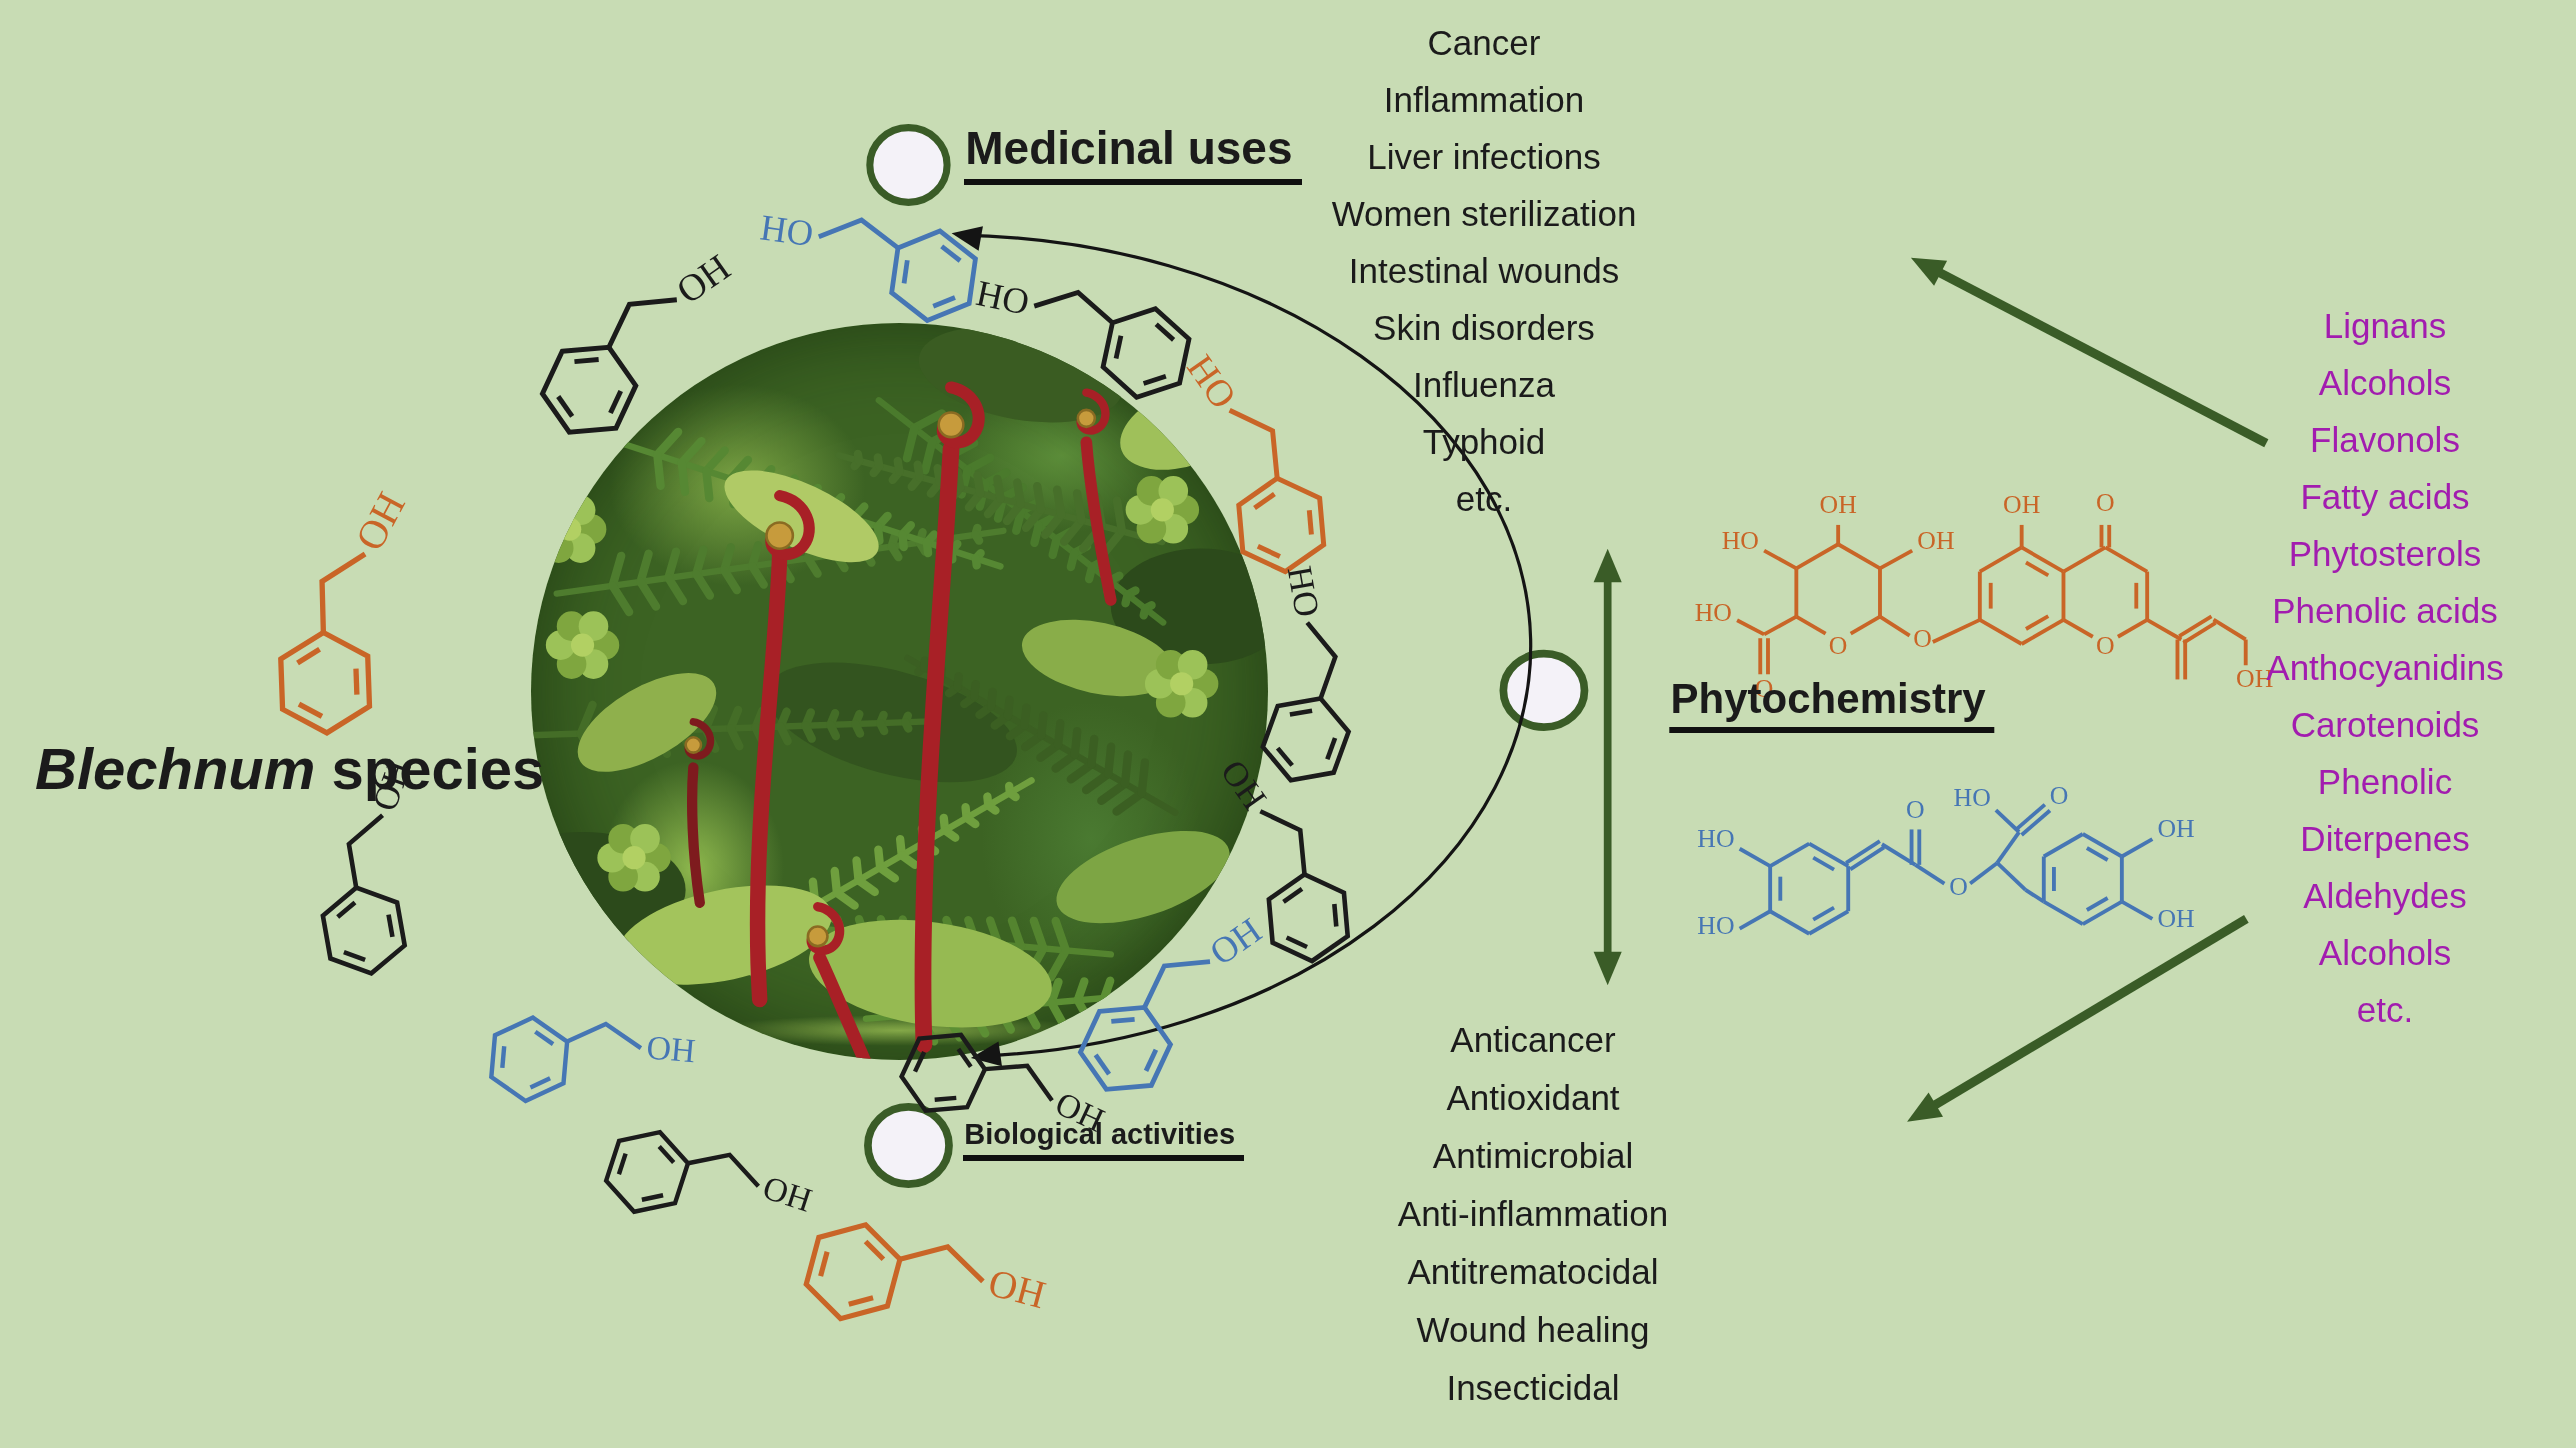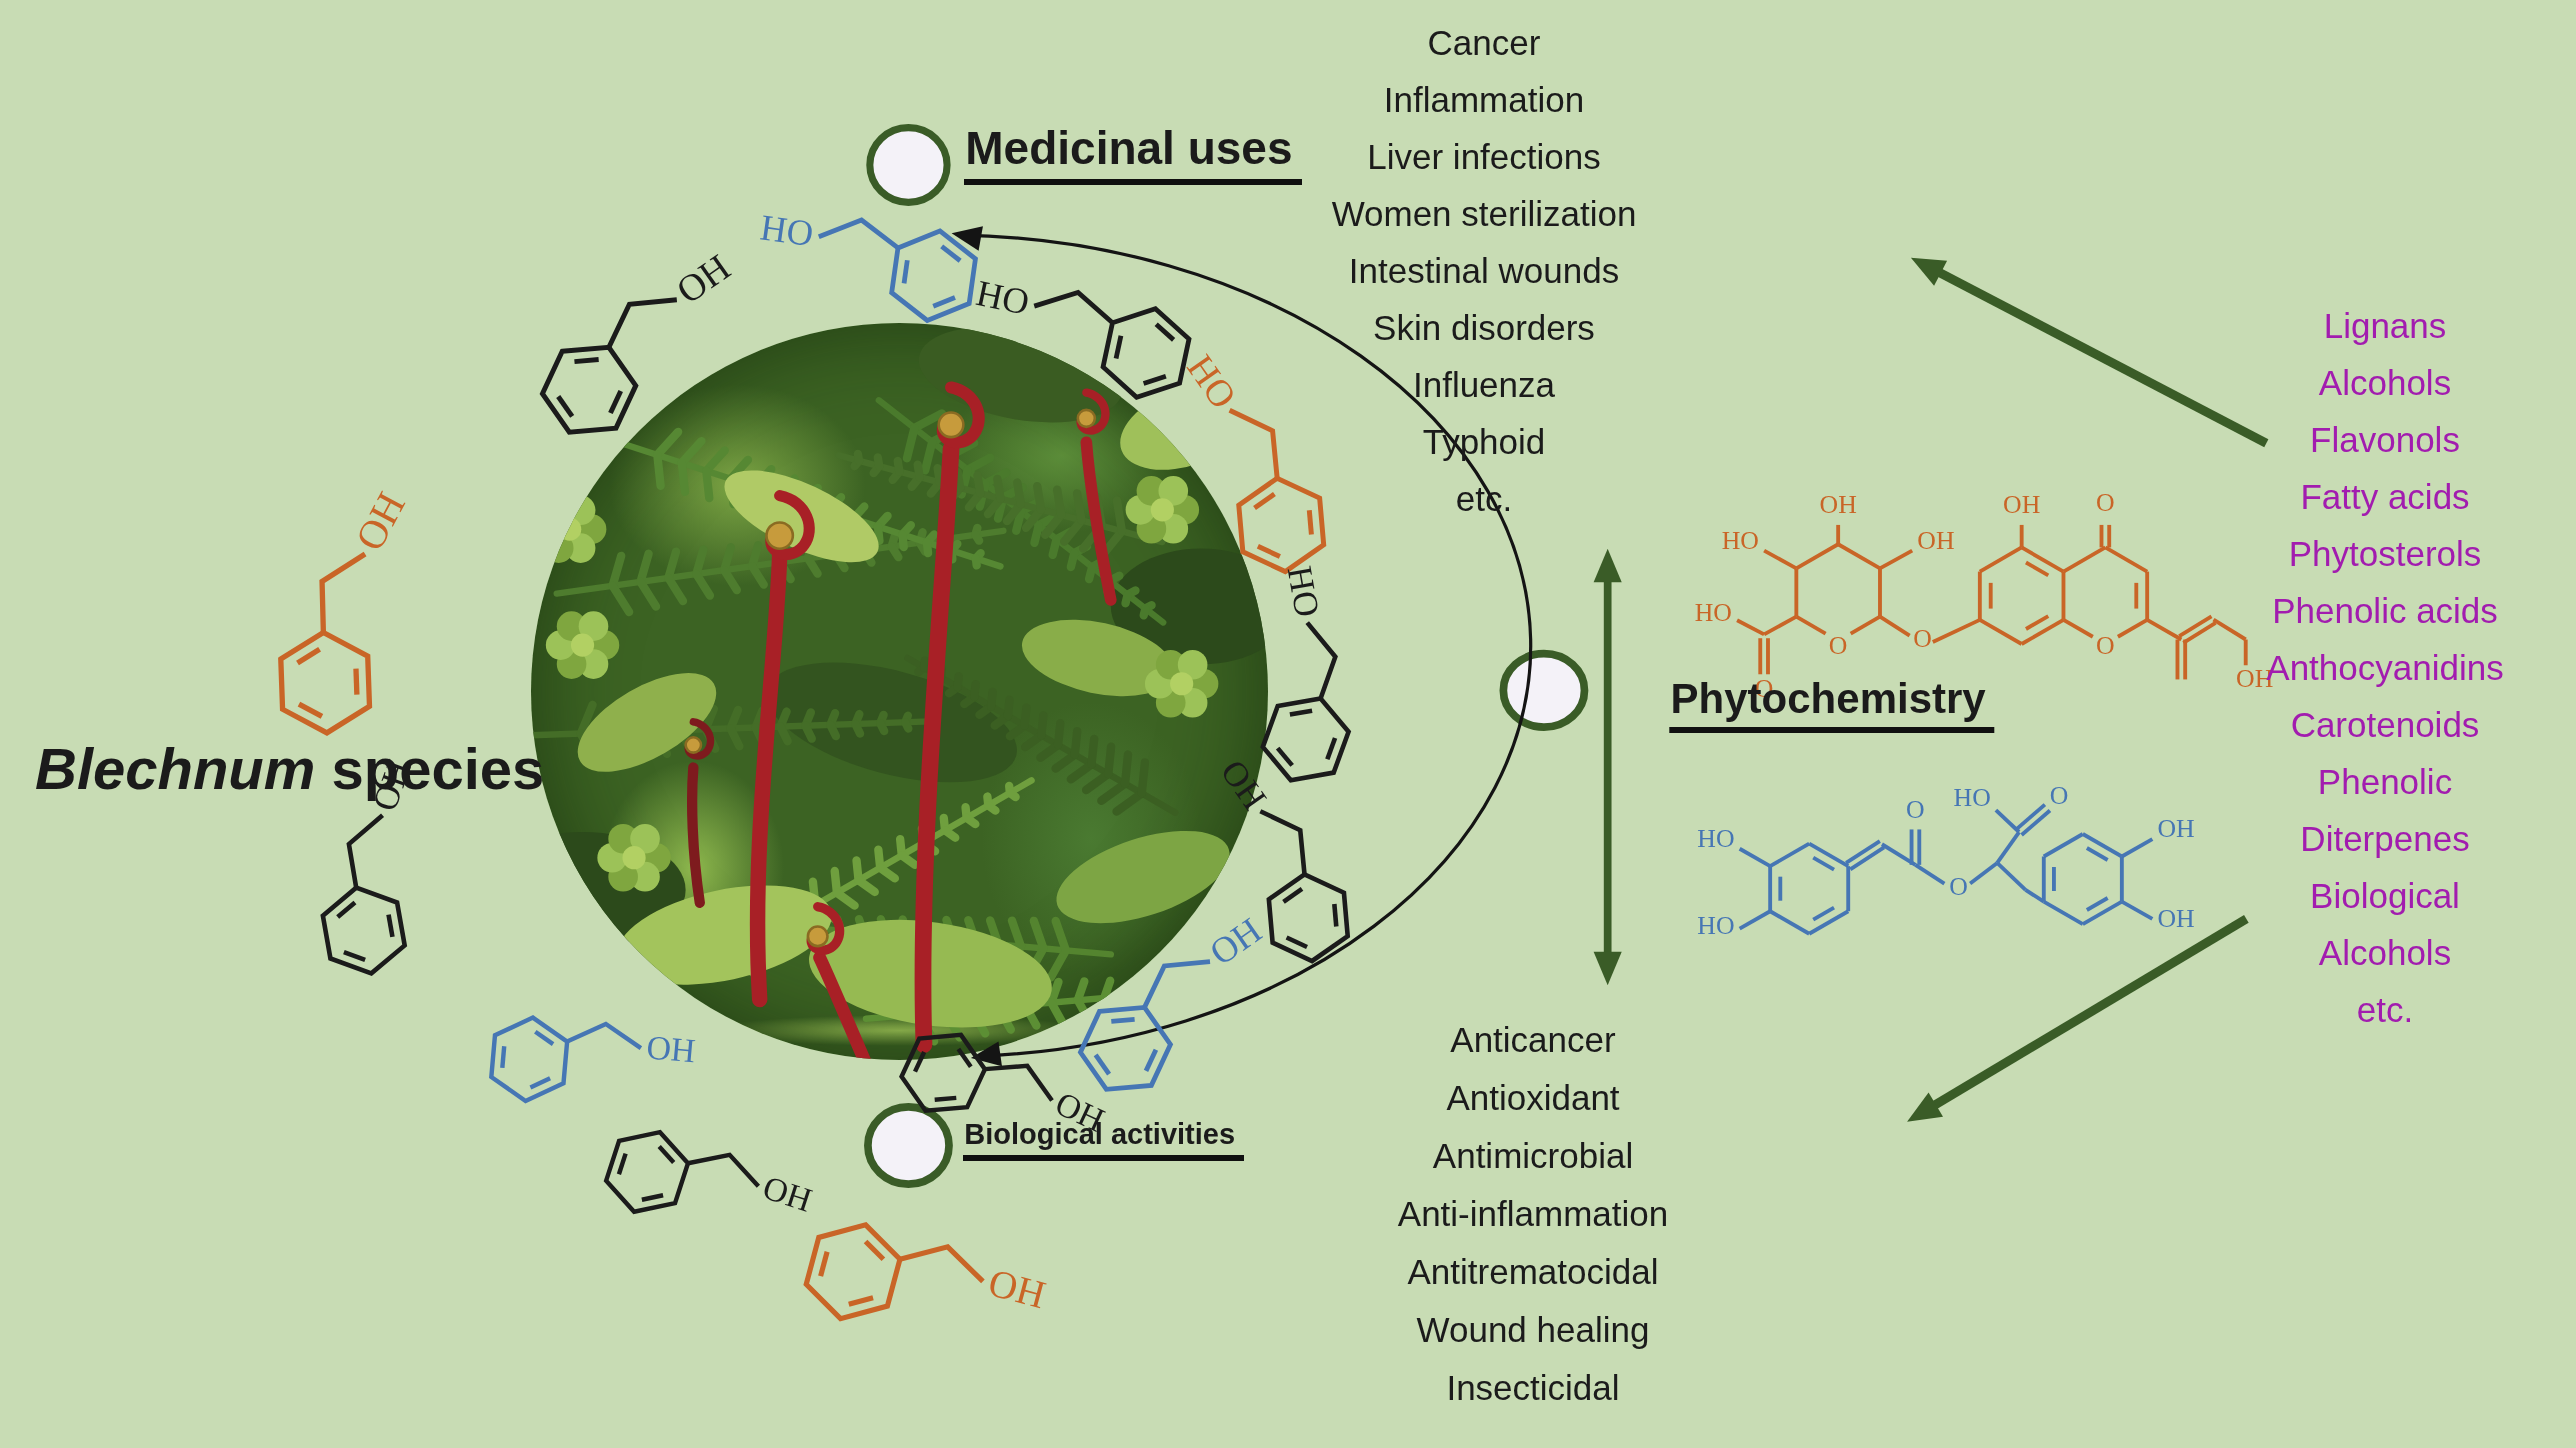--- a/index.html
+++ b/index.html
@@ -615,21 +615,21 @@
       <div>Lignans</div>
       <div>Alcohols</div>
       <div>Flavonols</div>
       <div>Fatty acids</div>
       <div>Phytosterols</div>
       <div>Phenolic acids</div>
       <div>Anthocyanidins</div>
       <div>Carotenoids</div>
       <div>Phenolic</div>
       <div>Diterpenes</div>
-      <div>Biological</div>
+      <div>Aldehydes</div>
       <div>Alcohols</div>
       <div>etc.</div>
     </div>
   <div class="vlist bio" style="left:1533px;top:1011px;">
       <div>Anticancer</div>
       <div>Antioxidant</div>
       <div>Antimicrobial</div>
       <div>Anti-inflammation</div>
       <div>Antitrematocidal</div>
       <div>Wound healing</div>

